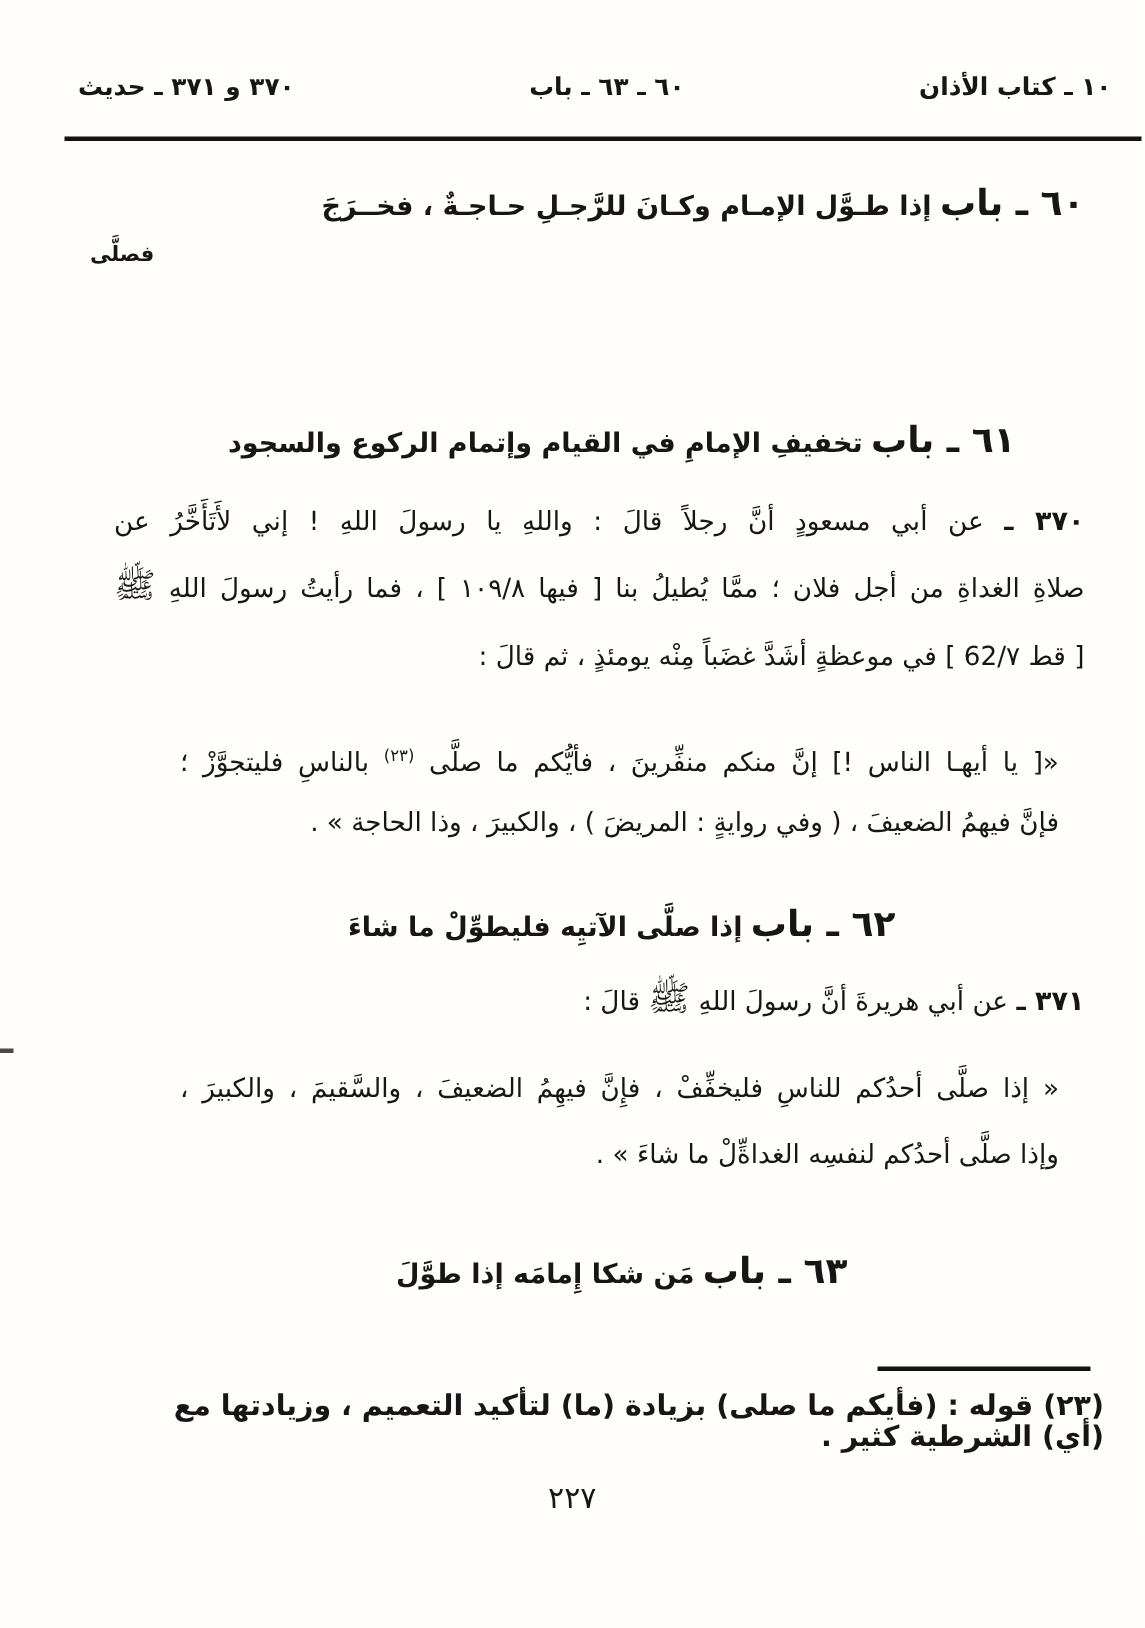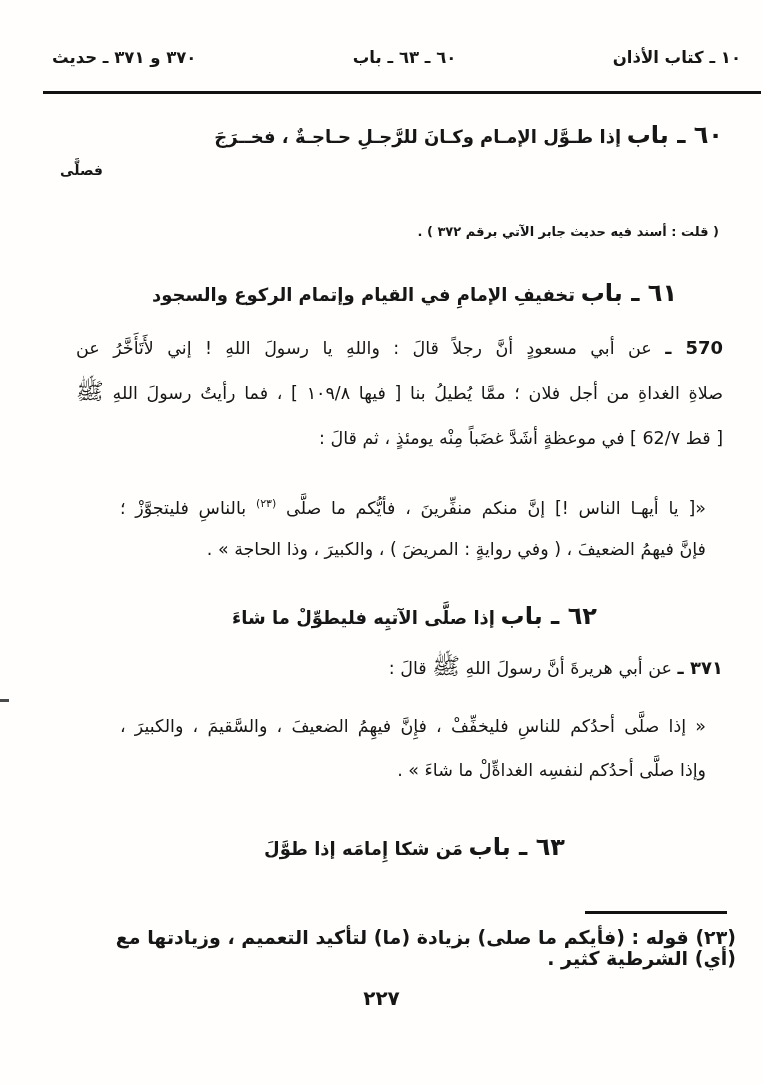--- a/index.html
+++ b/index.html
@@ -30,50 +30,49 @@
   .bab-label{font-size:24px;font-weight:700;}
   .bab-title{font-size:18px;font-weight:700;}
   .tail{position:absolute;left:60px;top:162px;font-size:14px;font-weight:700;}
   .note{position:absolute;right:44px;top:224px;font-size:13px;font-weight:700;}
   .num{font-size:18px;font-weight:700;}
   .quote{right:57px;left:84px;}
   .saw{font-size:23px;line-height:0;}
   sup.fnref{font-size:11px;vertical-align:7px;font-weight:400;}
   .fn-rule{position:absolute;top:911px;right:36px;width:142px;height:3px;background:#121212;}
   .footnote{position:absolute;top:927px;right:27px;left:90px;text-align:right;font-size:19px;font-weight:700;line-height:21px;white-space:normal;}
-  .pagenum{position:absolute;top:986px;left:0;right:0;text-align:center;font-size:20px;font-weight:700;letter-spacing:2px;}
+  .pagenum{position:absolute;top:986px;left:0;right:0;text-align:center;font-size:20px;font-weight:400;letter-spacing:2px;}
   .artifact{position:absolute;top:699px;left:0;width:9px;height:3px;background:#4a4a4a;}
 </style>
 </head>
 <body>
 
 <div class="page">
 
   <header class="hdr">
     <span>١٠ ـ كتاب الأذان</span>
     <span>٦٠ ـ ٦٣ ـ باب</span>
     <span>٣٧٠ و ٣٧١ ـ حديث</span>
   </header>
 
   <div class="rule"></div>
 
   <div class="line heading start" style="top:112px">
     <span class="bab-label">٦٠ ـ  باب</span>
     <span class="bab-title">إذا طـوَّل الإمـام وكـانَ للرَّجـلِ حـاجـةٌ ، فخــرَجَ</span>
   </div>
   <div class="tail">فصلَّى</div>
-  <div class="note">( قلت : أسند فيه حديث جابر الآتي برقم ٣٧٢ ) .</div>
 
   <div class="line heading center" style="top:270px">
     <span class="bab-label">٦١ ـ  باب</span>
     <span class="bab-title">تخفيفِ الإمامِ في القيام وإتمام الركوع والسجود</span>
   </div>
 
   <div class="line just" style="top:331px">
-    <span class="num">570 ـ</span>
+    <span class="num">٣٧٠ ـ</span>
     <span>عن أبي مسعودٍ أنَّ رجلاً قالَ : واللهِ يا رسولَ اللهِ ! إني لأَتَأَخَّرُ عن</span>
   </div>
   <div class="line just" style="top:376px">
     <span>صلاةِ الغداةِ من أجل فلان ؛ ممَّا يُطيلُ بنا [ فيها ١٠٩/٨ ] ، فما رأيتُ رسولَ اللهِ</span>
     <span class="saw">ﷺ</span>
   </div>
   <div class="line start wrapok" style="top:421px">[ قط 62/٧ ] في موعظةٍ أشَدَّ غضَباً مِنْه يومئذٍ ، ثم قالَ :</div>
 
   <div class="line quote just" style="top:487px">
     <span>«[ يا أيهـا الناس !] إنَّ منكم منفِّرينَ ، فأيُّكم ما صلَّى</span>

